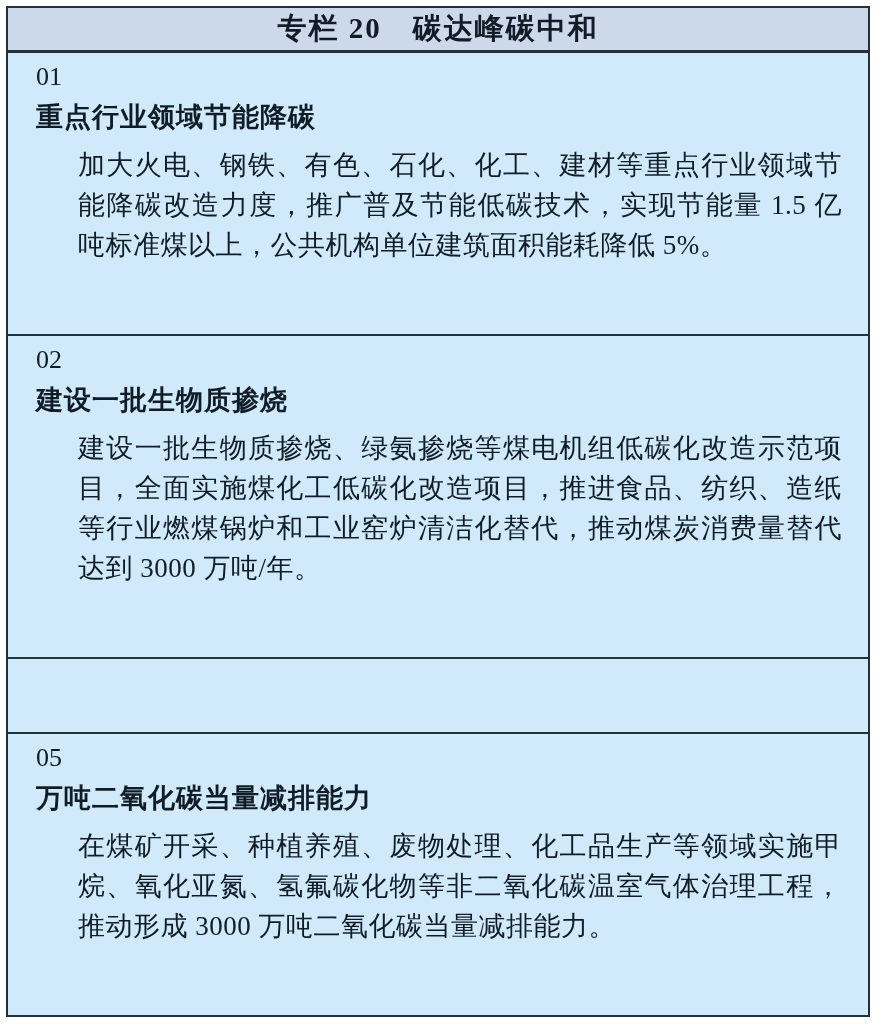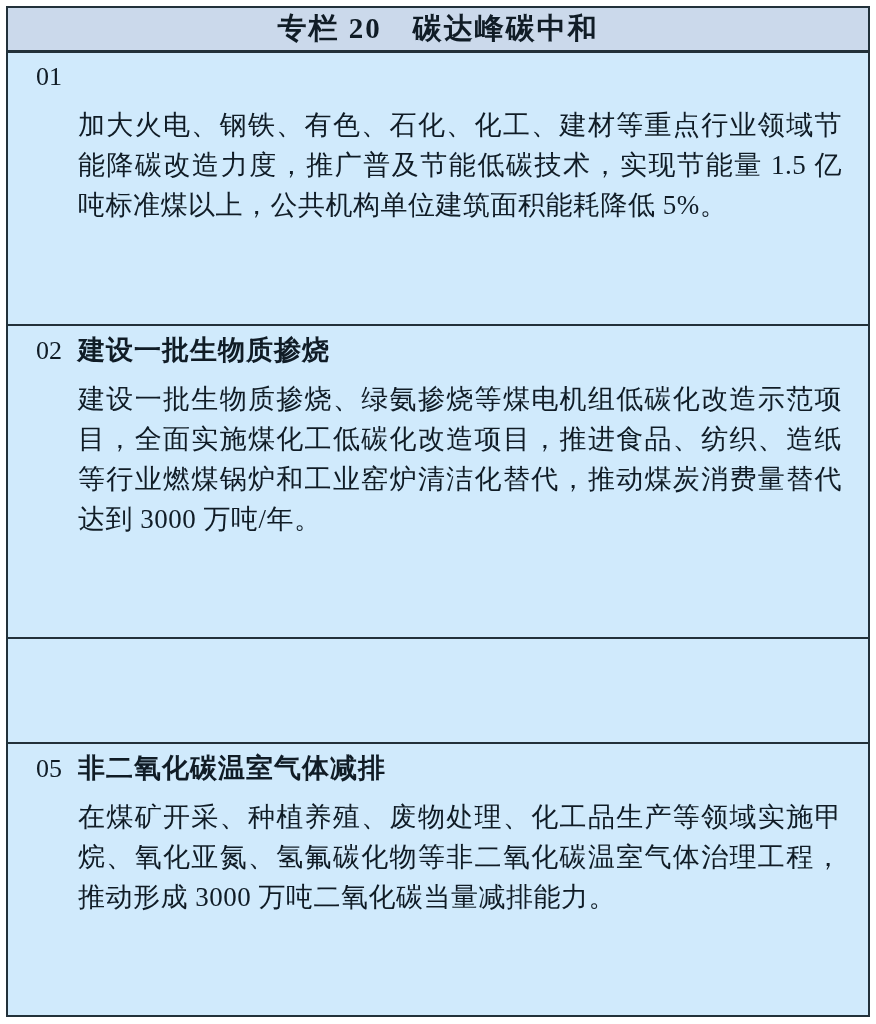--- a/index.html
+++ b/index.html
@@ -35,21 +35,21 @@
   .sections{flex:1 1 auto;display:flex;flex-direction:column;background:var(--body-bg);}
   .section{
     background:var(--body-bg);
     border-bottom:2px solid var(--border);
     flex:1 1 auto;
     padding:4px 26px 6px 28px;
     font-size:27px;
     line-height:40px;
   }
   .section:last-child{border-bottom:none;}
-  .row-title{display:flex;align-items:baseline;}
+  .row-title{display:flex;align-items:baseline;flex-direction:column;}
   .num{
     width:42px;flex:0 0 auto;
     font-size:26px;
     font-family:"Liberation Serif","DejaVu Serif",serif;
   }
   .title{font-weight:700;letter-spacing:1px;}
   .body{
     margin-left:42px;
     text-align:justify;
     letter-spacing:0.5px;
@@ -64,39 +64,40 @@
 
     <div class="header">
       <span>专栏 20　碳达峰碳中和</span>
     </div>
 
     <div class="sections">
 
       <div class="section">
         <div class="row-title">
           <span class="num">01</span>
+          <span class="title">重点行业领域节能降碳</span>
         </div>
         <div class="body">加大火电、钢铁、有色、石化、化工、建材等重点行业领域节能降碳改造力度，推广普及节能低碳技术，实现节能量 1.5 亿吨标准煤以上，公共机构单位建筑面积能耗降低 5%。</div>
       </div>
 
       <div class="section">
         <div class="row-title">
           <span class="num">02</span>
           <span class="title">建设一批生物质掺烧</span>
         </div>
         <div class="body">建设一批生物质掺烧、绿氨掺烧等煤电机组低碳化改造示范项目，全面实施煤化工低碳化改造项目，推进食品、纺织、造纸等行业燃煤锅炉和工业窑炉清洁化替代，推动煤炭消费量替代达到 3000 万吨/年。</div>
       </div>
 
       <div class="section">
       </div>
 
 
       <div class="section">
         <div class="row-title">
           <span class="num">05</span>
-          <span class="title">非二氧化碳温室气体减排</span>
+          <span class="title">万吨二氧化碳当量减排能力</span>
         </div>
         <div class="body">在煤矿开采、种植养殖、废物处理、化工品生产等领域实施甲烷、氧化亚氮、氢氟碳化物等非二氧化碳温室气体治理工程，推动形成 3000 万吨二氧化碳当量减排能力。</div>
       </div>
 
     </div>
   </div>
 </div>
 
 </body></html>

